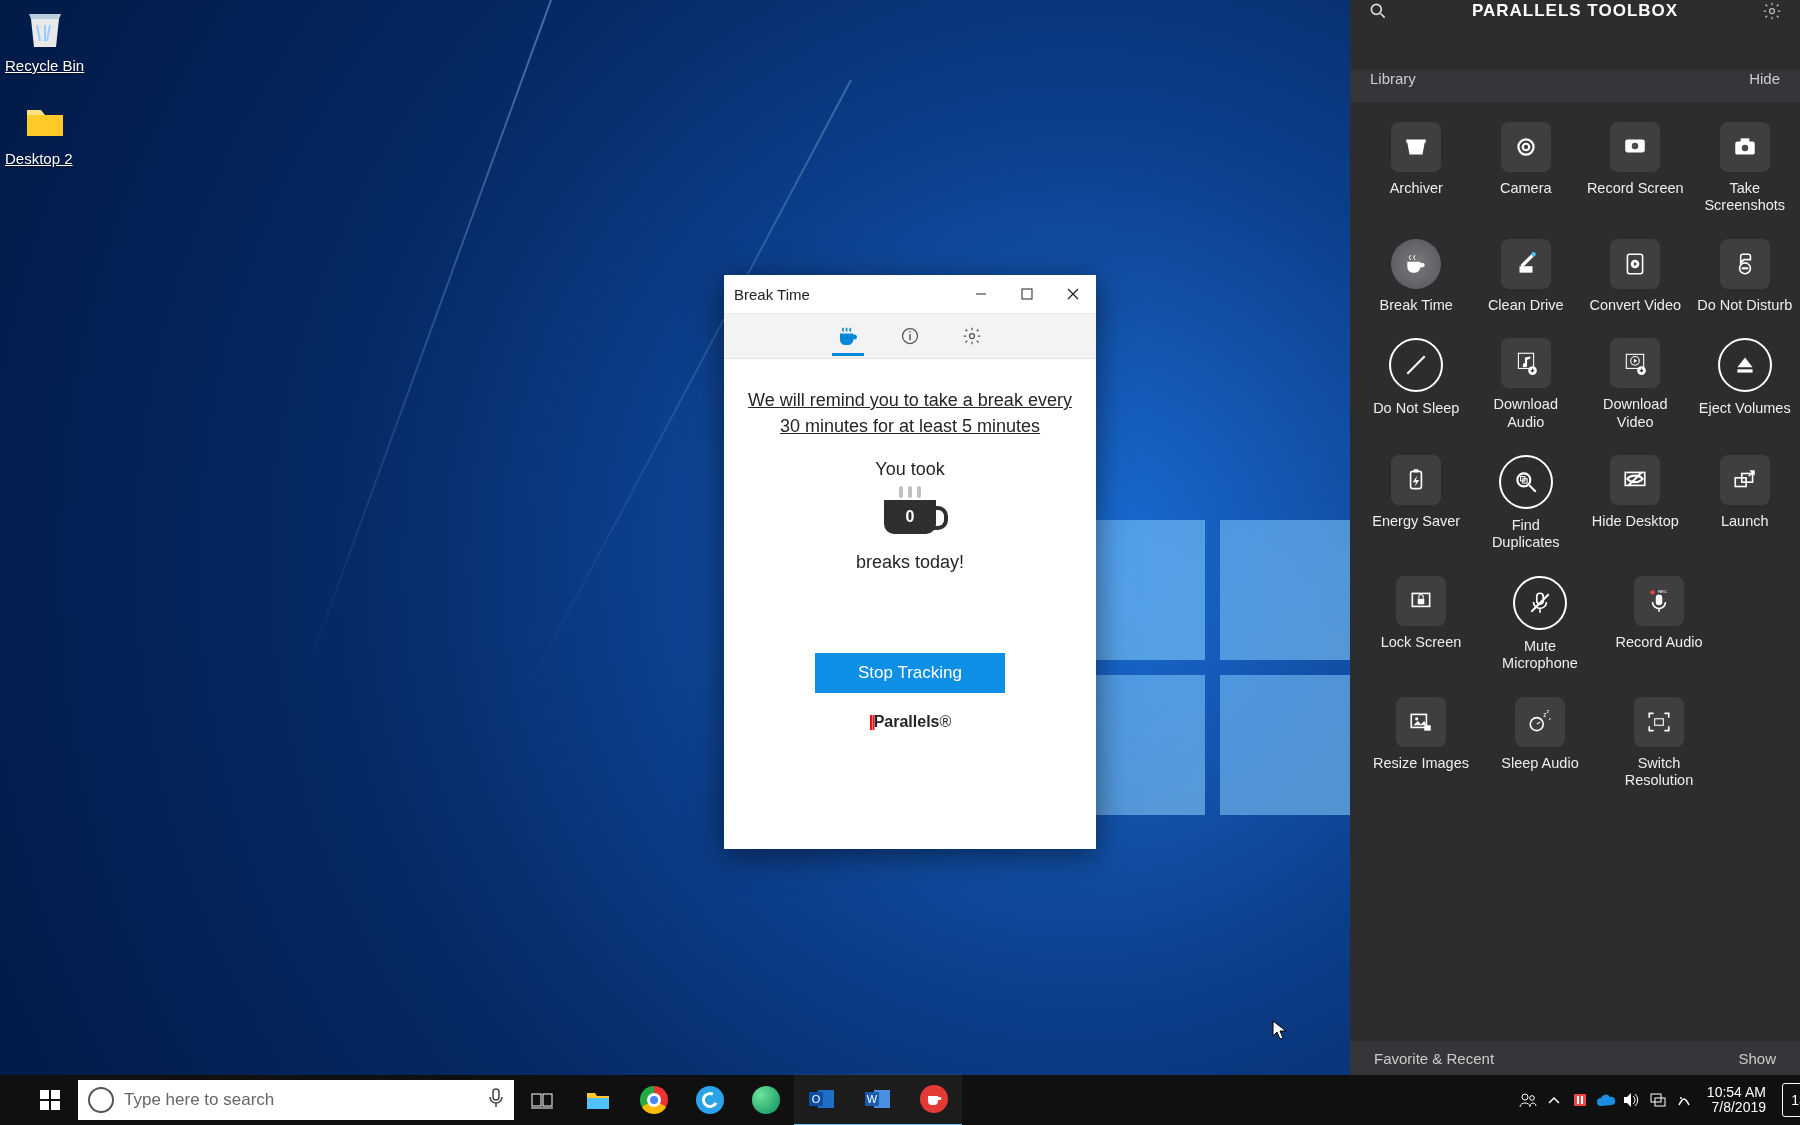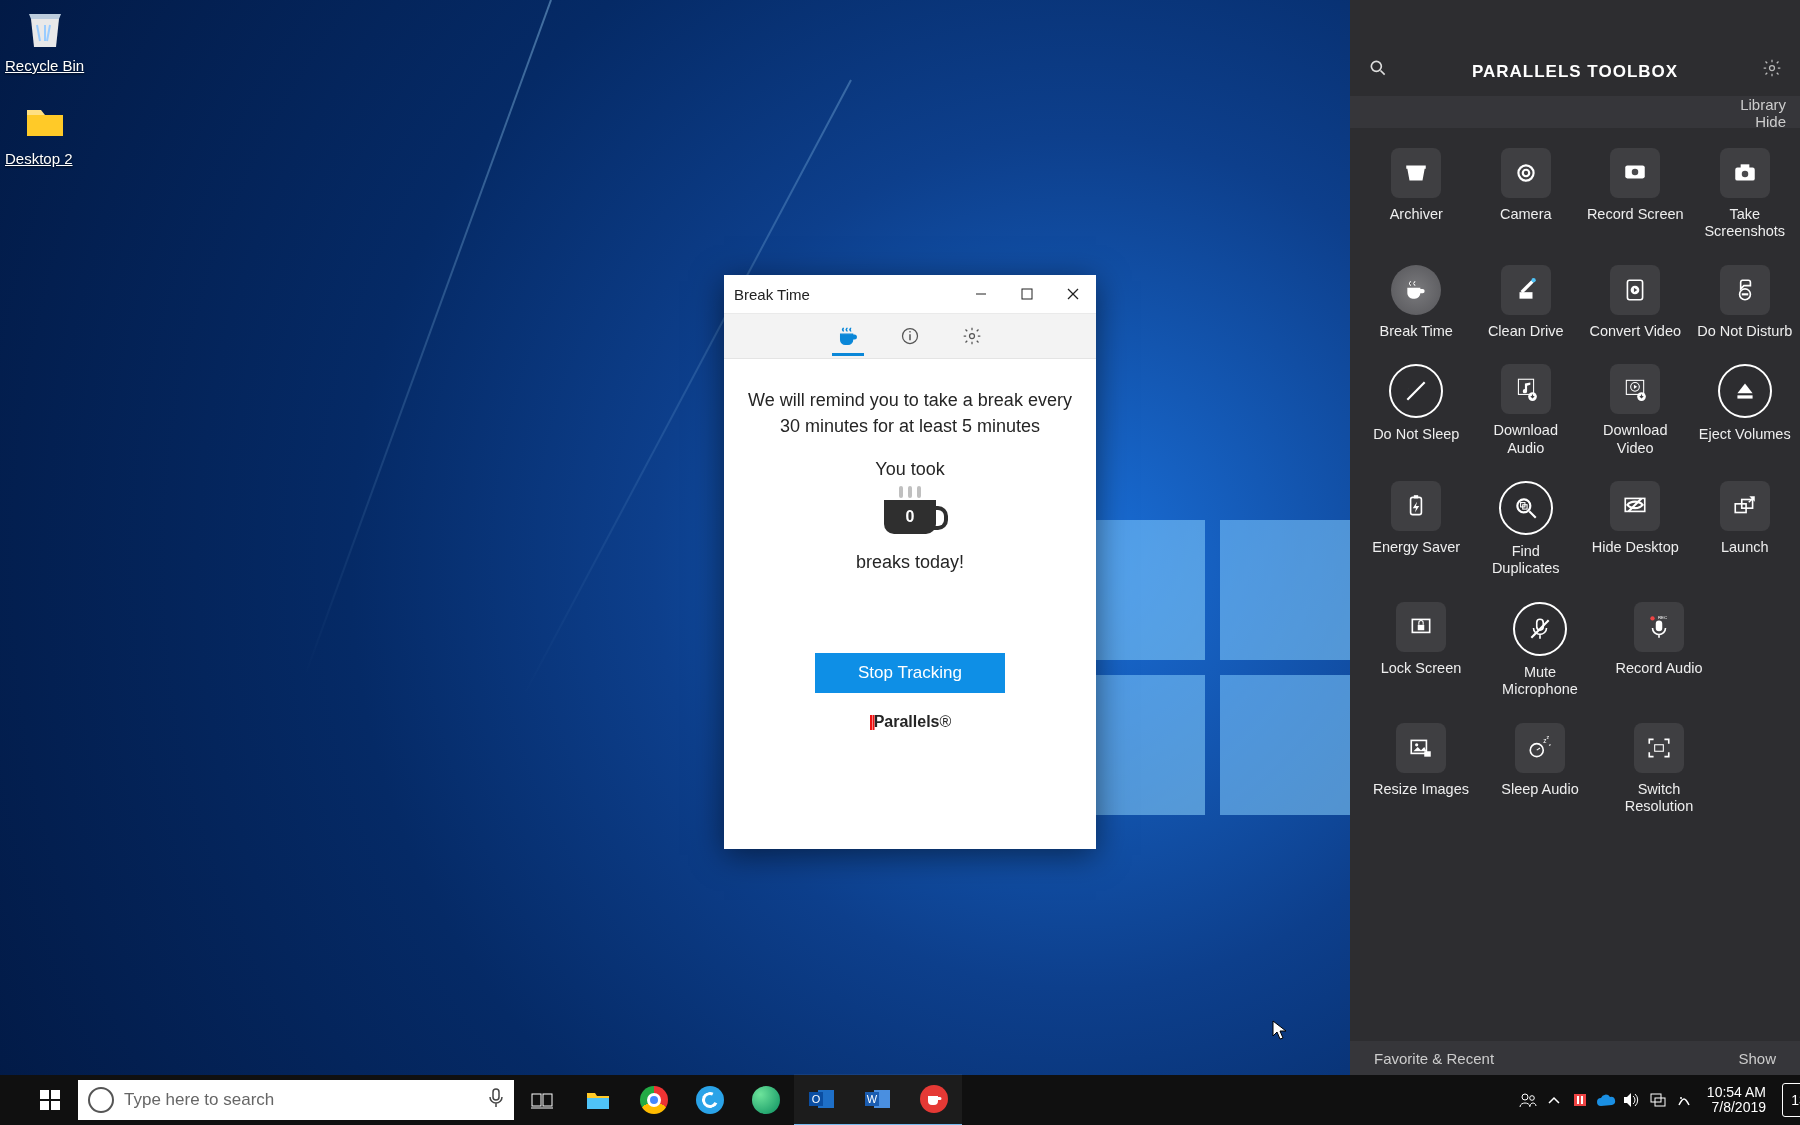--- a/index.html
+++ b/index.html
@@ -22,40 +22,40 @@
 
 .window{position:absolute;left:724px;top:275px;width:372px;height:574px;background:#fff;box-shadow:0 6px 30px rgba(0,0,0,0.5);z-index:20;}
 .title-bar{height:38px;display:flex;align-items:center;background:#fff;border-bottom:1px solid #eaeaea;}
 .title-bar .title{padding-left:10px;font-size:15px;color:#222;flex:1;}
 .title-bar .btn{width:46px;height:38px;display:flex;align-items:center;justify-content:center;color:#222;}
 .tabs{height:44px;background:#f3f3f3;display:flex;align-items:center;justify-content:center;gap:34px;border-bottom:1px solid #e4e4e4;}
 .tabs .tab{width:28px;height:40px;display:flex;align-items:center;justify-content:center;color:#555;position:relative;}
 .tabs .tab.active{color:#0a87d8;}
 .tabs .tab.active::after{content:"";position:absolute;bottom:0;left:-2px;width:32px;height:3px;background:#0a87d8;}
 .win-body{padding:28px 24px 0;text-align:center;color:#252525;}
-.win-body .msg{font-size:18px;line-height:1.45;}
+.win-body .msg{font-size:18px;line-height:1.45;text-decoration:underline;}
 .win-body .you-took{margin-top:20px;font-size:18px;}
 .cup-area{margin-top:6px;display:flex;flex-direction:column;align-items:center;}
 .steam{display:flex;gap:5px;margin-bottom:2px;}
 .steam span{width:4px;height:12px;border-radius:2px;background:#c0c0c0;}
 .cup{width:52px;height:34px;background:#2f2f2f;border-radius:0 0 10px 10px;position:relative;display:flex;align-items:center;justify-content:center;}
 .cup::after{content:"";position:absolute;right:-12px;top:6px;width:12px;height:16px;border:4px solid #2f2f2f;border-left:none;border-radius:0 10px 10px 0;}
 .cup .num{color:#fff;font-weight:bold;font-size:16px;}
 .win-body .breaks{margin-top:18px;font-size:18px;}
 .stop-btn{display:block;margin:80px auto 0;width:190px;height:40px;background:#0e8fe6;color:#fff;border:none;font-size:17px;cursor:pointer;}
 .brand{margin-top:20px;text-align:center;font-size:16px;font-weight:bold;}
 .brand .bars{color:#e11;letter-spacing:-2px;font-weight:900;}
 
 
 .panel{position:absolute;right:0;top:0;width:450px;height:1075px;background:#2d2d30;color:#fff;z-index:15;display:flex;flex-direction:column;}
-.panel-header{height:68px;display:flex;align-items:flex-end;padding:14px 18px;position:relative;}
+.panel-header{height:68px;display:flex;align-items:flex-start;padding:1px 18px;position:relative;}
 .panel-header .search{color:#ddd;}
 .panel-header .title{flex:1;text-align:center;font-weight:600;letter-spacing:1px;font-size:17px;}
 .panel-header .gear{color:#bbb;}
-.panel-sub{height:32px;background:#36363a;display:flex;align-items:flex-end;padding:0 14px;font-size:15px;color:#ccc;flex-direction:column;}
+.panel-sub{height:32px;background:#36363a;display:flex;align-items:flex-start;padding:0 20px;font-size:15px;color:#ccc;}
 .panel-sub .r{margin-left:auto;}
 .grid{flex:1;overflow:auto;padding:10px 6px;}
 .tool-row{display:flex;}
 .tool{width:108px;padding:10px 0 14px;text-align:center;font-size:15px;color:#eee;margin-left:11px;}
 .tool .tic{width:50px;height:50px;margin:0 auto 8px;border-radius:8px;background:#4a4a4d;display:flex;align-items:center;justify-content:center;}
 .tool.active .tic{background:radial-gradient(circle,#7a7a7d,#555559);border-radius:50%;}
 .tool.circle .tic{border-radius:50%;border:2px solid #fff;background:transparent;}
 .tool.dark .tic{background:#3f3f42;}
 .tool .lbl{line-height:1.2;font-size:14.5px;}
 .tool svg{width:26px;height:26px;}

